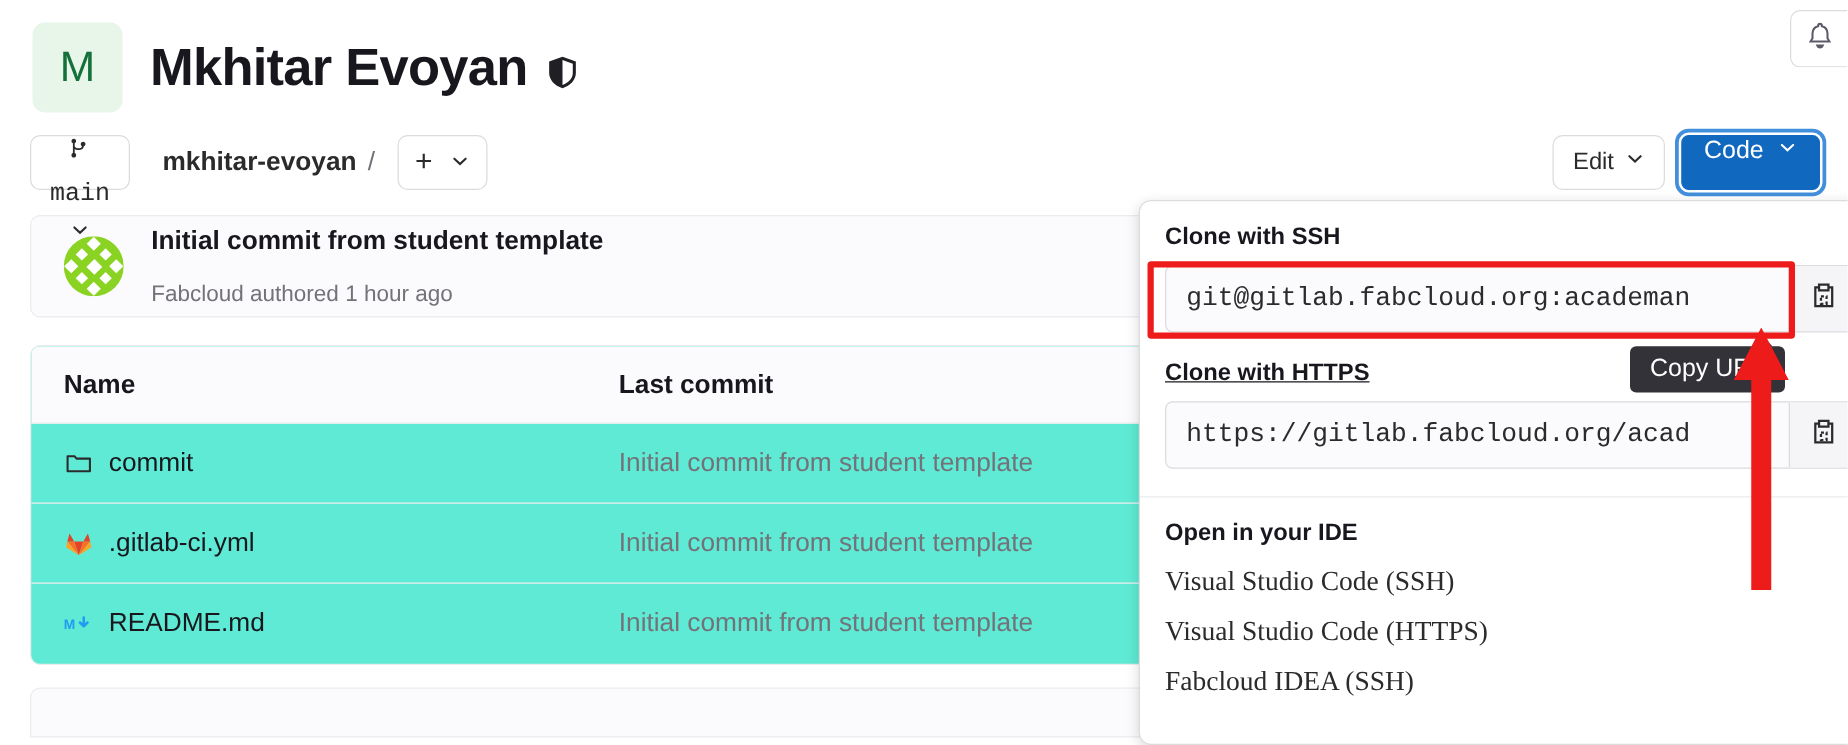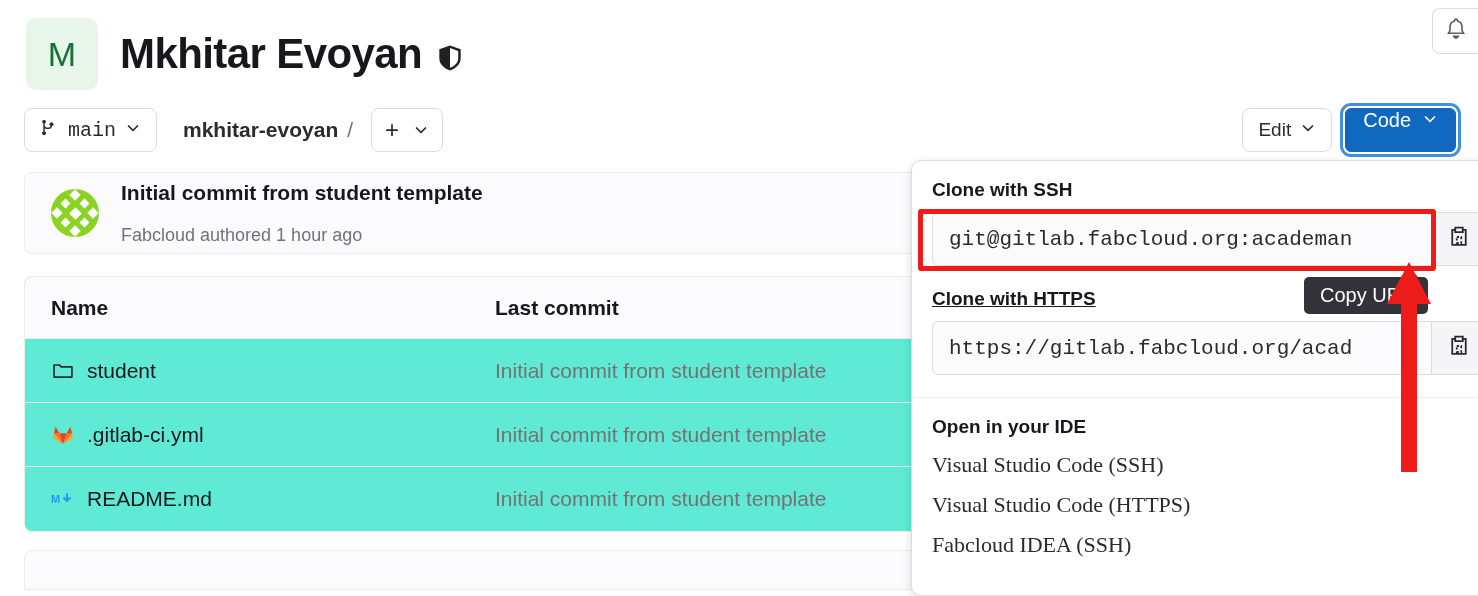--- a/index.html
+++ b/index.html
@@ -34,21 +34,21 @@
     display: flex; align-items: center; justify-content: center;
   }
 
   
   .toolbar { display: flex; align-items: center; padding: 18px 0 0 24px; position: relative; }
   .btn {
     border: 1px solid #dcdcde; background: #fff; border-radius: 8px;
     height: 44px; display: inline-flex; align-items: center; gap: 9px;
     padding: 0 15px; font-size: 19px; color: #2b2b2b; white-space: nowrap;
   }
-  .btn.mono { font-family: "Liberation Mono", monospace; font-size: 20px; }
+  .btn.mono { font-family: "Liberation Mono", monospace; font-size: 20px; flex-direction: column; }
   .breadcrumb {
     margin-left: 26px; font-size: 21px; font-weight: 700; color: #2b2b2b;
     display: flex; align-items: baseline; gap: 9px; white-space: nowrap;
   }
   .breadcrumb .sep { font-weight: 400; color: #737278; }
   .plus-btn { margin-left: 18px; padding: 0 13px; gap: 14px; font-size: 24px; }
 
   .toolbar-right {
     position: absolute; right: 22px; top: 18px;
     display: flex; align-items: center; gap: 13px;
@@ -243,21 +243,21 @@
       <div class="col-commit">Last commit</div>
     </div>
 
     <div class="trow">
       <div class="col-name">
         <span class="fico">
           <svg width="22" height="22" viewBox="0 0 16 16">
               <path d="M1.5 3.6h4l1.2 1.4h7.8v7.4h-13z" fill="none" stroke="#2b2b2b" stroke-width="1.2" stroke-linejoin="round"></path>
             </svg>
         </span>
-        <span>student</span>
+        <span>commit</span>
       </div>
       <div class="col-commit">Initial commit from student template</div>
     </div>
 
     <div class="trow">
       <div class="col-name">
         <span class="fico">
           <svg width="22" height="22" viewBox="0 0 24 24">
             <path d="M12 22 8 10h8z" fill="#e24329"></path>
             <path d="M12 22 2 10h6z" fill="#fc6d26"></path>

